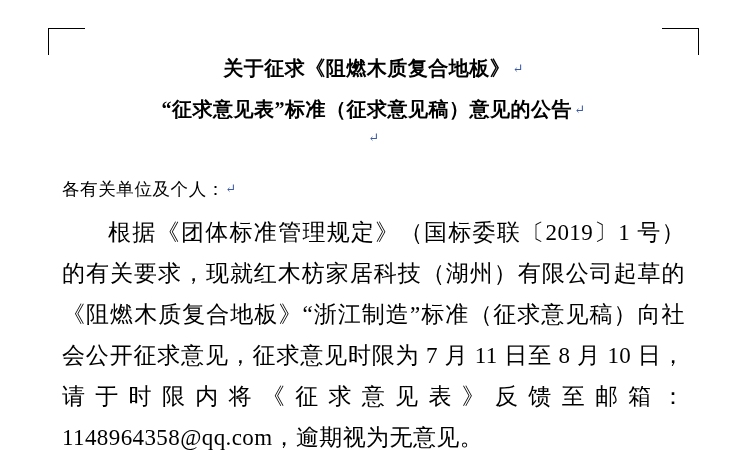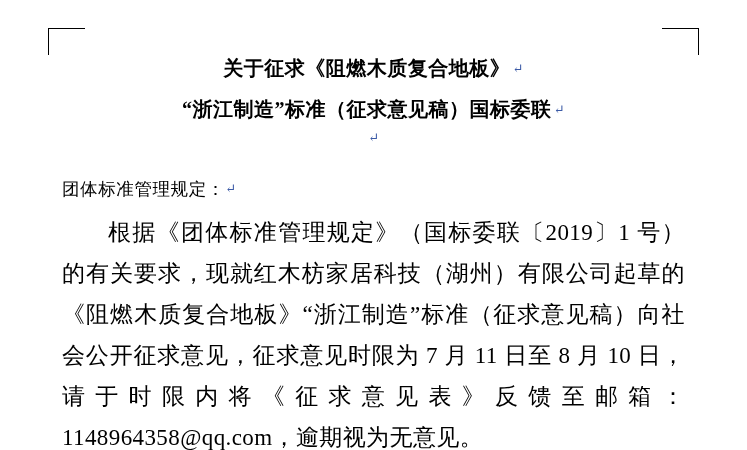--- a/index.html
+++ b/index.html
@@ -98,27 +98,27 @@
   <div class="corner tl"></div>
   <div class="corner tr"></div>
 
   <div class="content">
 
     <div class="title-block">
       <div class="title-line">
         <span>关于征求《阻燃木质复合地板》</span><span class="pilcrow">↵</span>
       </div>
       <div class="title-line">
-        <span>“浙江制造”标准（征求意见稿）国标委联</span><span class="pilcrow">↵</span>
+        <span>“征求意见表”标准（征求意见稿）意见的公告</span><span class="pilcrow">↵</span>
       </div>
       <div class="blank-line">
         <span class="pilcrow">↵</span>
       </div>
     </div>
 
     <div class="salutation">
-      <span>团体标准管理规定：</span><span class="pilcrow">↵</span>
+      <span>各有关单位及个人：</span><span class="pilcrow">↵</span>
     </div>
 
     <div class="body-para">根据《团体标准管理规定》（国标委联〔2019〕1 号）的有关要求，现就红木枋家居科技（湖州）有限公司起草的《阻燃木质复合地板》“浙江制造”标准（征求意见稿）向社会公开征求意见，征求意见时限为 7 月 11 日至 8 月 10 日，请于时限内将《征求意见表》反馈至邮箱：1148964358@qq.com，逾期视为无意见。</div>
 
   </div>
 </div>
 
 </body></html>

